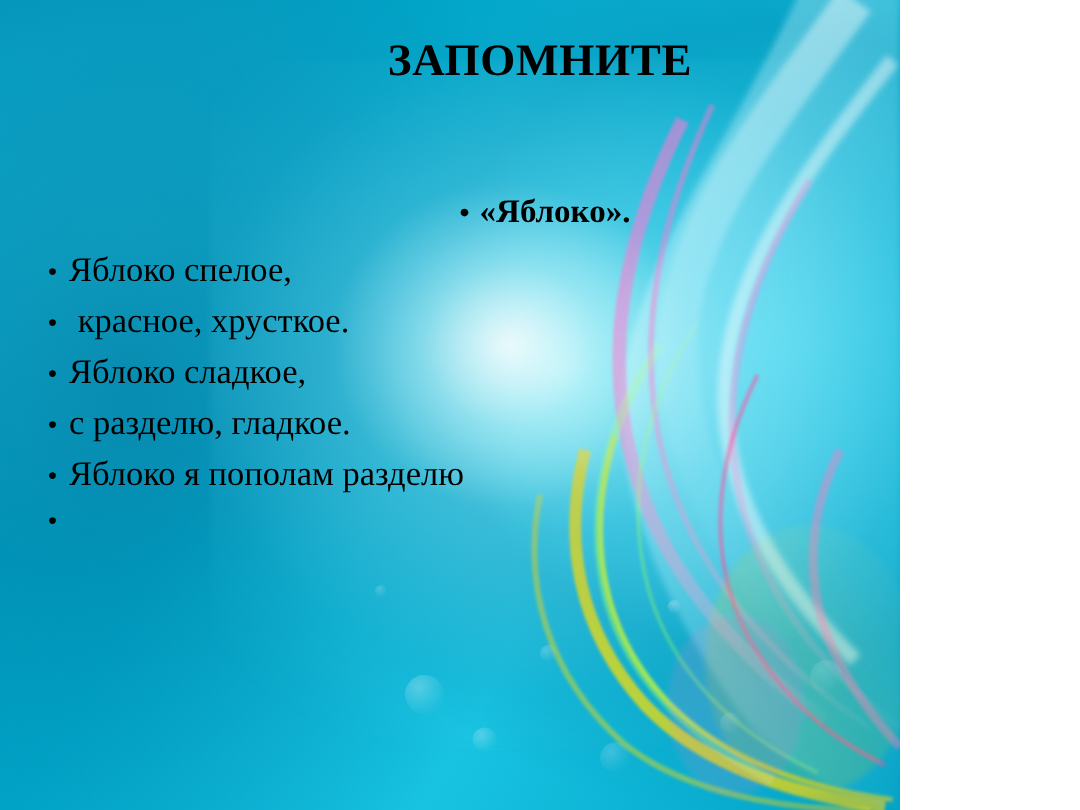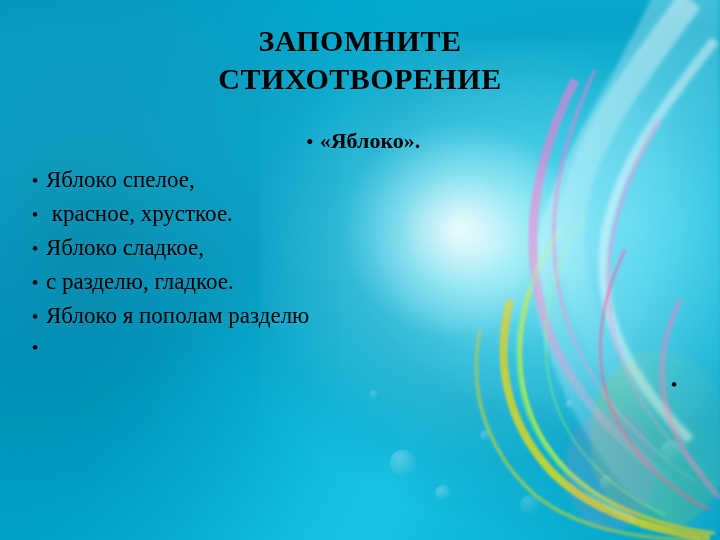--- a/index.html
+++ b/index.html
@@ -7,21 +7,21 @@
     padding: 0;
   }
   body {
     width: 720px;
     height: 540px;
     overflow: hidden;
     font-family: "Liberation Serif", serif;
   }
   .slide {
     position: relative;
-    width: 720px;
+    width: 600px;
     height: 540px;
     background: #f0abfc;
     overflow: hidden;
   }
   
   .bg-base {
     position: absolute;
     inset: 0;
     background:
       radial-gradient(ellipse 60% 55% at 14% 30%, #11b6d6 0%, #0aa8cc 45%, rgba(8,150,186,0) 75%),
@@ -207,21 +207,20 @@
     <div class="bubble" style="left:205px; top:160px; width:9px; height:9px; opacity:.5"></div>
     <div class="bubble" style="left:240px; top:235px; width:14px; height:14px; opacity:.3"></div>
     <div class="bubble" style="left:300px; top:200px; width:22px; height:22px; opacity:.3"></div>
     <div class="bubble" style="left:10px; top:150px; width:8px; height:8px; opacity:.35"></div>
   </div>
 
   <div class="content">
 
     <div class="title">
       <div>ЗАПОМНИТЕ</div>
-      <div>СТИХОТВОРЕНИЕ</div>
     </div>
 
     <div class="body-block">
 
       <div class="line centered">
         <span class="bullet">•</span>
         <span class="txt">«Яблоко».</span>
       </div>
 
       <div class="line indent-left">

